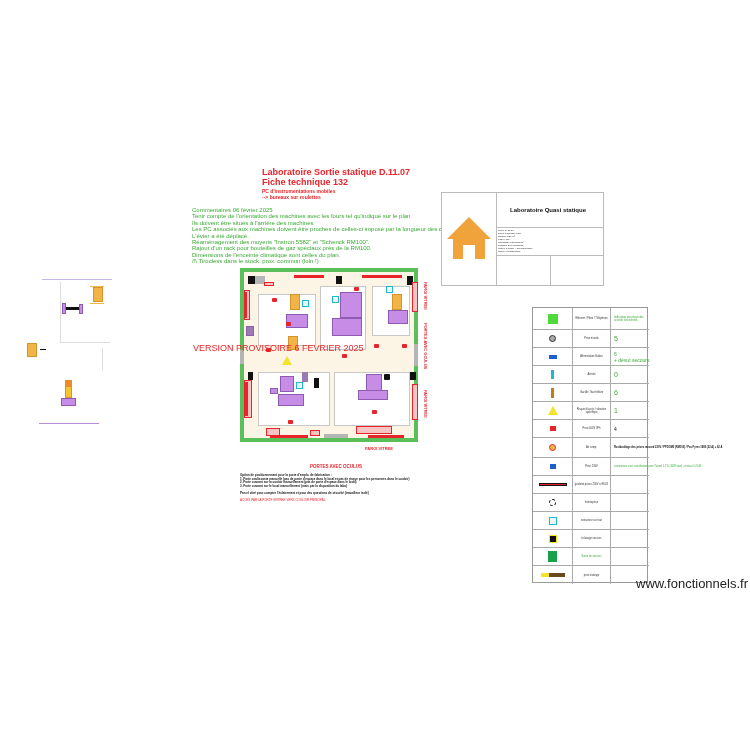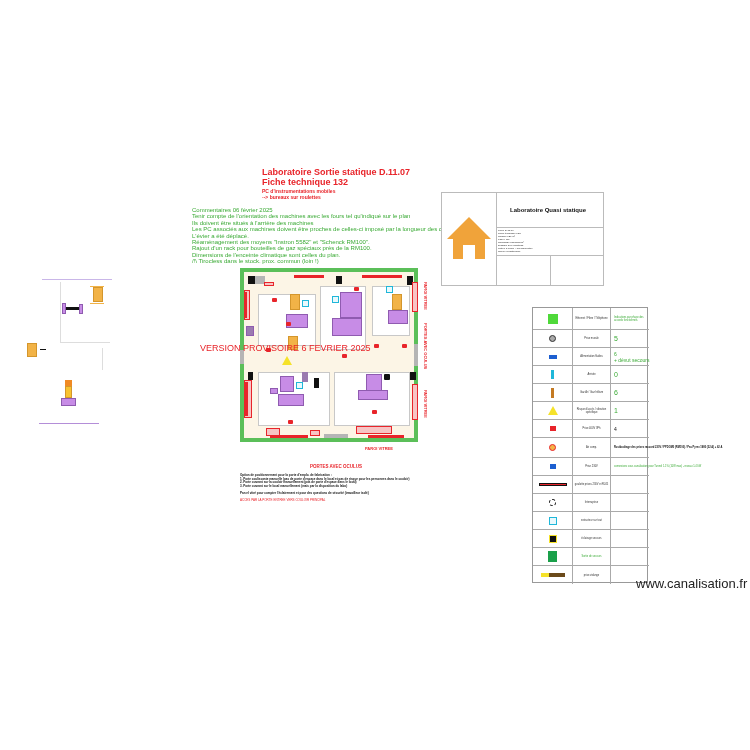--- a/index.html
+++ b/index.html
@@ -140,21 +140,21 @@
   <div class="purple" style="left:114px;top:118px;width:30px;height:10px;"></div>
   <div class="abs" style="left:140px;top:102px;width:6px;height:6px;background:#111;border-radius:1px;"></div>
   <div class="red-dot" style="left:128px;top:138px;"></div>
 </div>
 
 <div class="abs wall-label vert" style="left:423px;top:282px;">PAROI VITREE</div>
 <div class="abs wall-label vert" style="left:423px;top:323px;">PORTES AVEC OCULUS</div>
 <div class="abs wall-label vert" style="left:423px;top:390px;">PAROI VITREE</div>
 <div class="abs wall-label" style="left:365px;top:446px;">PAROI VITREE</div>
 
-<div class="abs version" style="left:200px;top:343px;">VERSION PROVISOIRE  6 FEVRIER 2025</div>
+<div class="abs version" style="left:193px;top:343px;">VERSION PROVISOIRE  6 FEVRIER 2025</div>
 
 <div class="abs wall-label" style="left:310px;top:464px;font-size:4.5px;">PORTES AVEC OCULUS</div>
 <div class="abs" style="left:240px;top:474px;">
   <div class="instr">Option de positionnement pour la porte d'emplo. de fabrication :</div>
   <div class="instr">1. Porte coulissante manuelle (pas de porte d'espace dans le local et pas de risque pour les personnes dans le couloir)</div>
   <div class="instr">2. Porte ouvrant sur la couloir manuellement (pas de porte d'espace dans le local)</div>
   <div class="instr">3. Porte ouvrant sur le local manuellement (mais par la disposition du labo)</div>
   <div class="instr" style="margin-top:4px;">Pan el vitré pour compter l'éclairement et pour des questions de sécurité (travailleur isolé)</div>
   <div class="instr" style="margin-top:3px;color:#e8242a;font-weight:normal;">ACCES PAR LA PORTE ENTREE VERS COULOIR PRINCIPAL</div>
 </div>
@@ -282,13 +282,13 @@
   </div>
   <div class="legend-row" style="top:258px;height:18px;border-bottom:none;">
     <div class="lg-c1">
         <div style="width:24px;height:4px;background:#6b4a1a;border-left:8px solid #f5e22a;"></div>
       </div>
     <div class="lg-c2">prise vidange</div>
     <div class="lg-c3"></div>
   </div>
 </div>
 
-<div class="abs watermark">www.canalisation.fr</div>
+<div class="abs watermark">www.fonctionnels.fr</div>
 
 </body></html>

